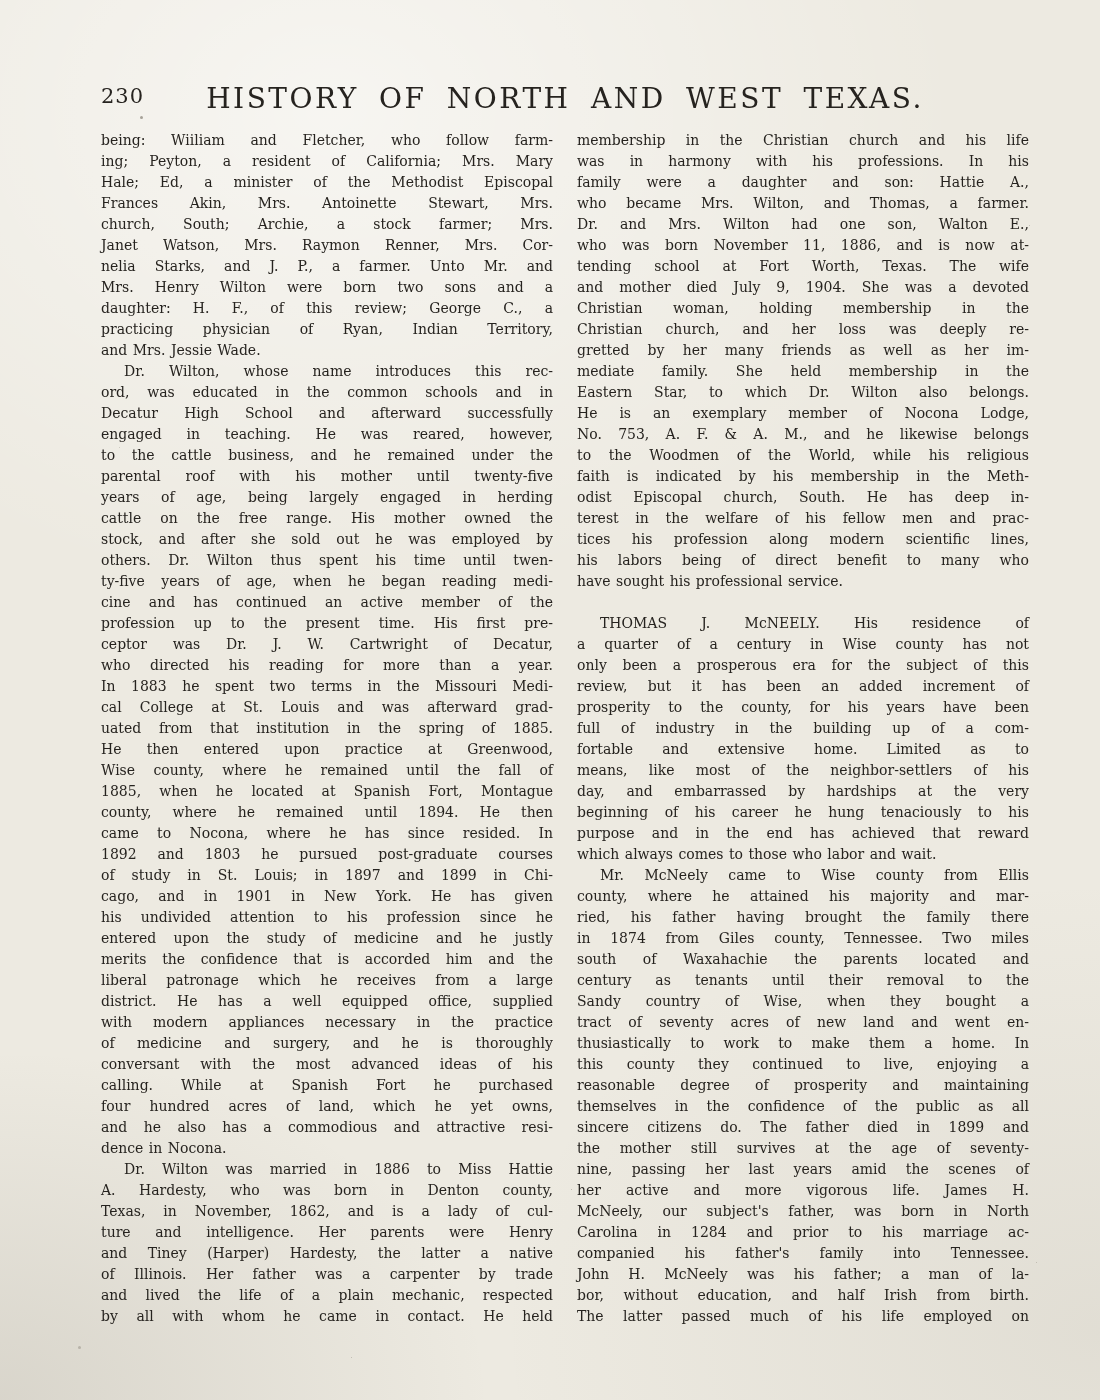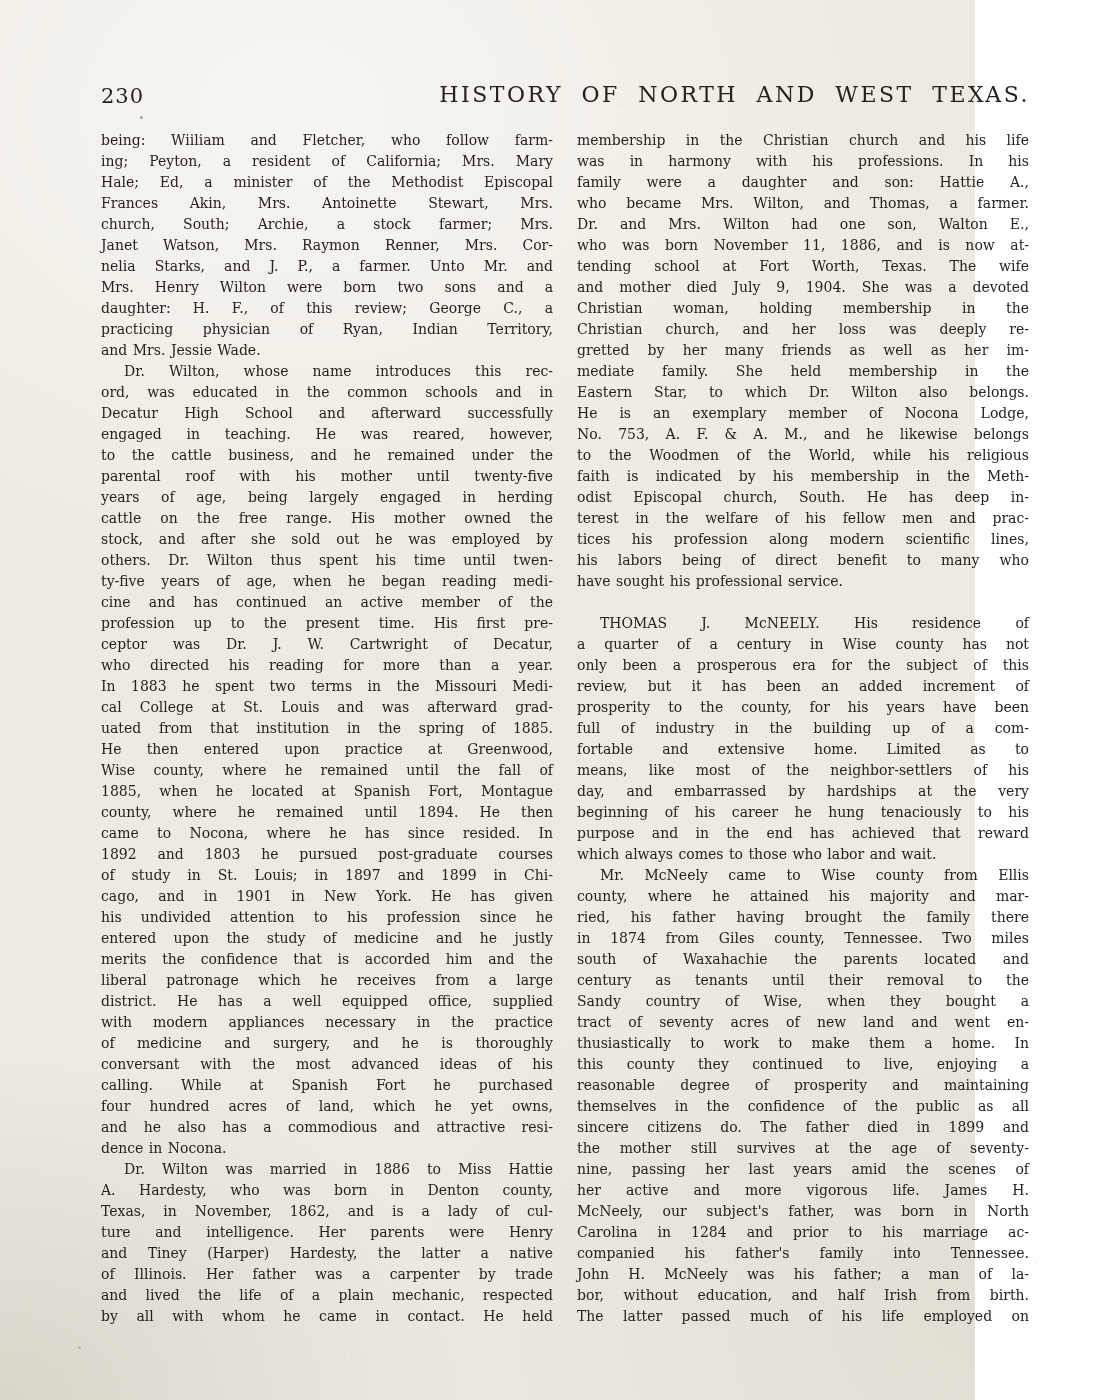--- a/index.html
+++ b/index.html
@@ -3,39 +3,39 @@
 <meta charset="utf-8">
 <style>
   html, body { margin: 0; padding: 0; }
   body {
     width: 1100px; height: 1400px;
     font-family: "DejaVu Serif", "Liberation Serif", serif;
     overflow: hidden;
   }
   .page {
     position: relative;
-    width: 975px; height: 1400px;
+    width: 1100px; height: 1400px;
     background:
       radial-gradient(ellipse 900px 700px at 30% 8%, rgba(255,255,255,0.55), rgba(255,255,255,0) 70%),
       radial-gradient(ellipse 700px 500px at 0% 100%, rgba(110,104,90,0.16), rgba(110,104,90,0) 70%),
       radial-gradient(ellipse 800px 600px at 100% 95%, rgba(120,114,98,0.10), rgba(120,114,98,0) 75%),
       var(--paper, #edeae1);
     color: var(--ink, #26231f);
   }
   .pageno {
     position: absolute;
     left: 101px; top: 84px;
     font-size: 21px;
     letter-spacing: 1px;
   }
   .running-head {
     position: absolute;
     left: 100px; top: 82px; width: 930px;
-    text-align: right;
-    font-size: 22px;
+    text-align: center;
+    font-size: 28px;
     letter-spacing: 2.5px;
     word-spacing: 9px;
   }
   .col {
     position: absolute;
     top: 130px;
     width: 452px;
     font-size: 14px;
     line-height: 21px;
     word-spacing: 1px;

